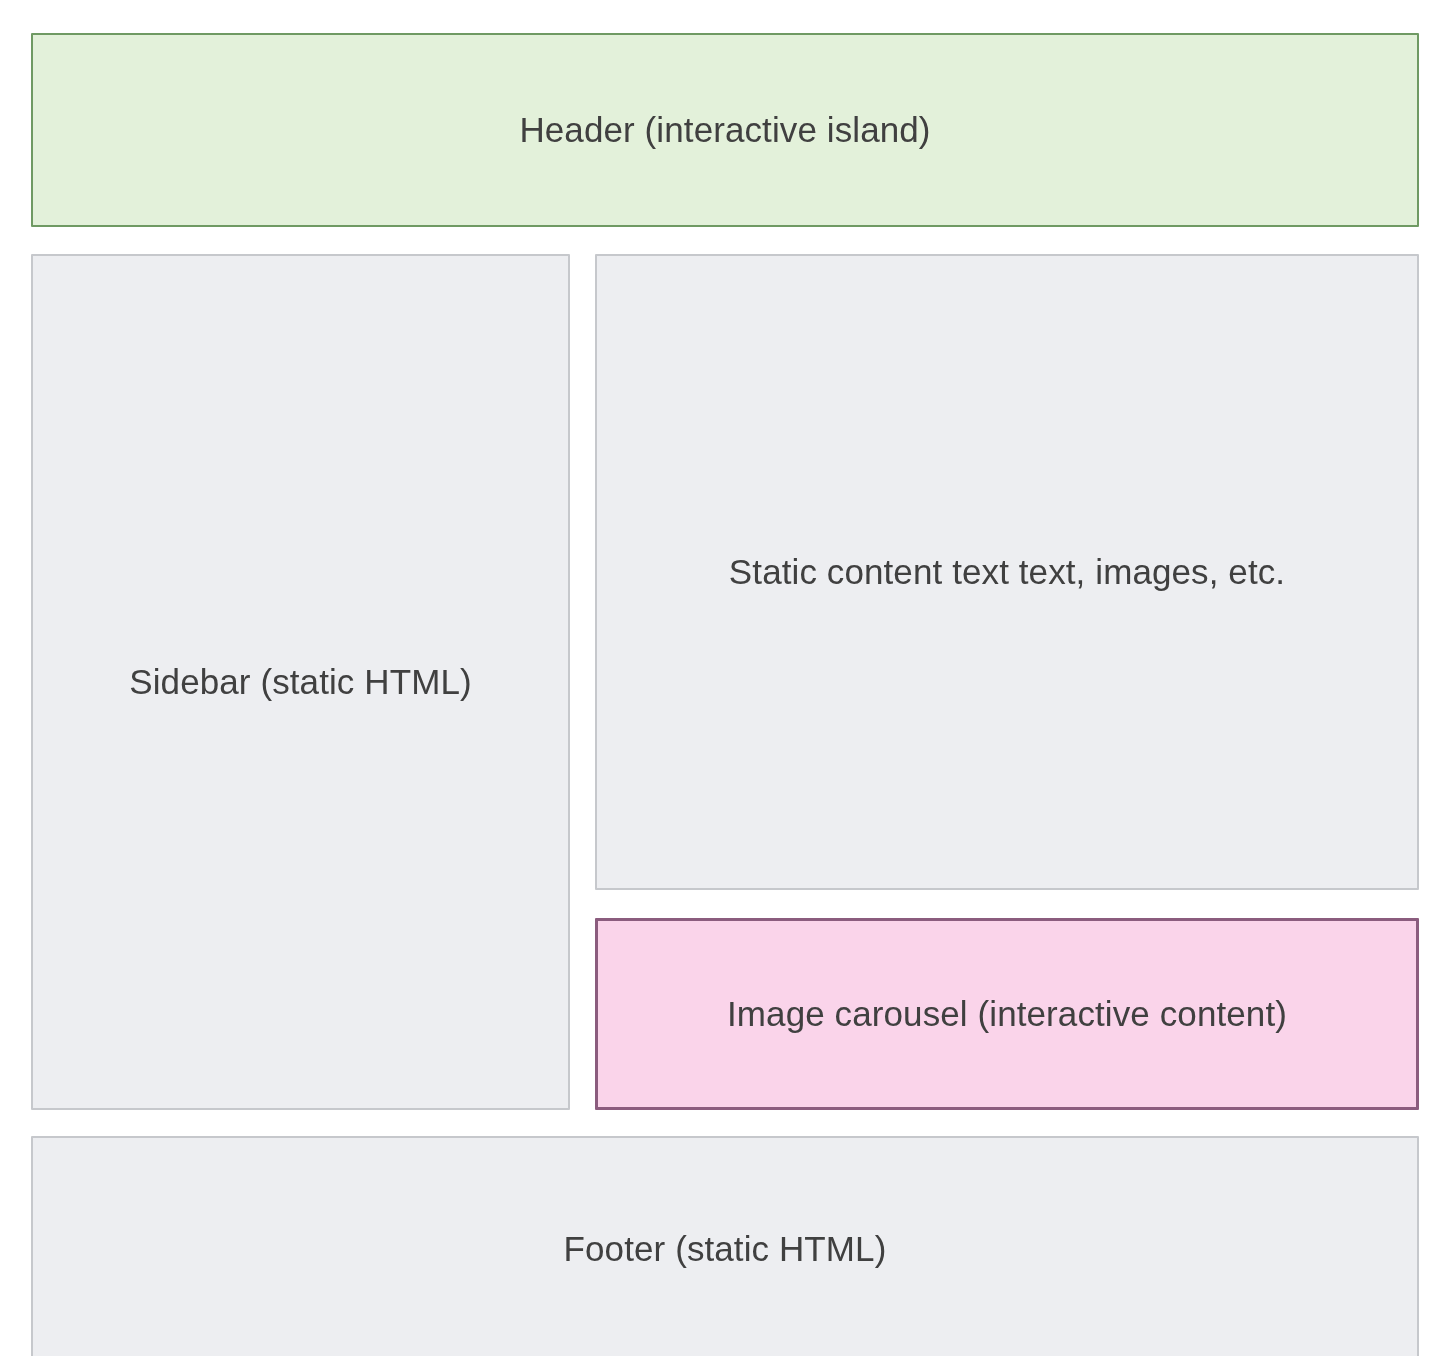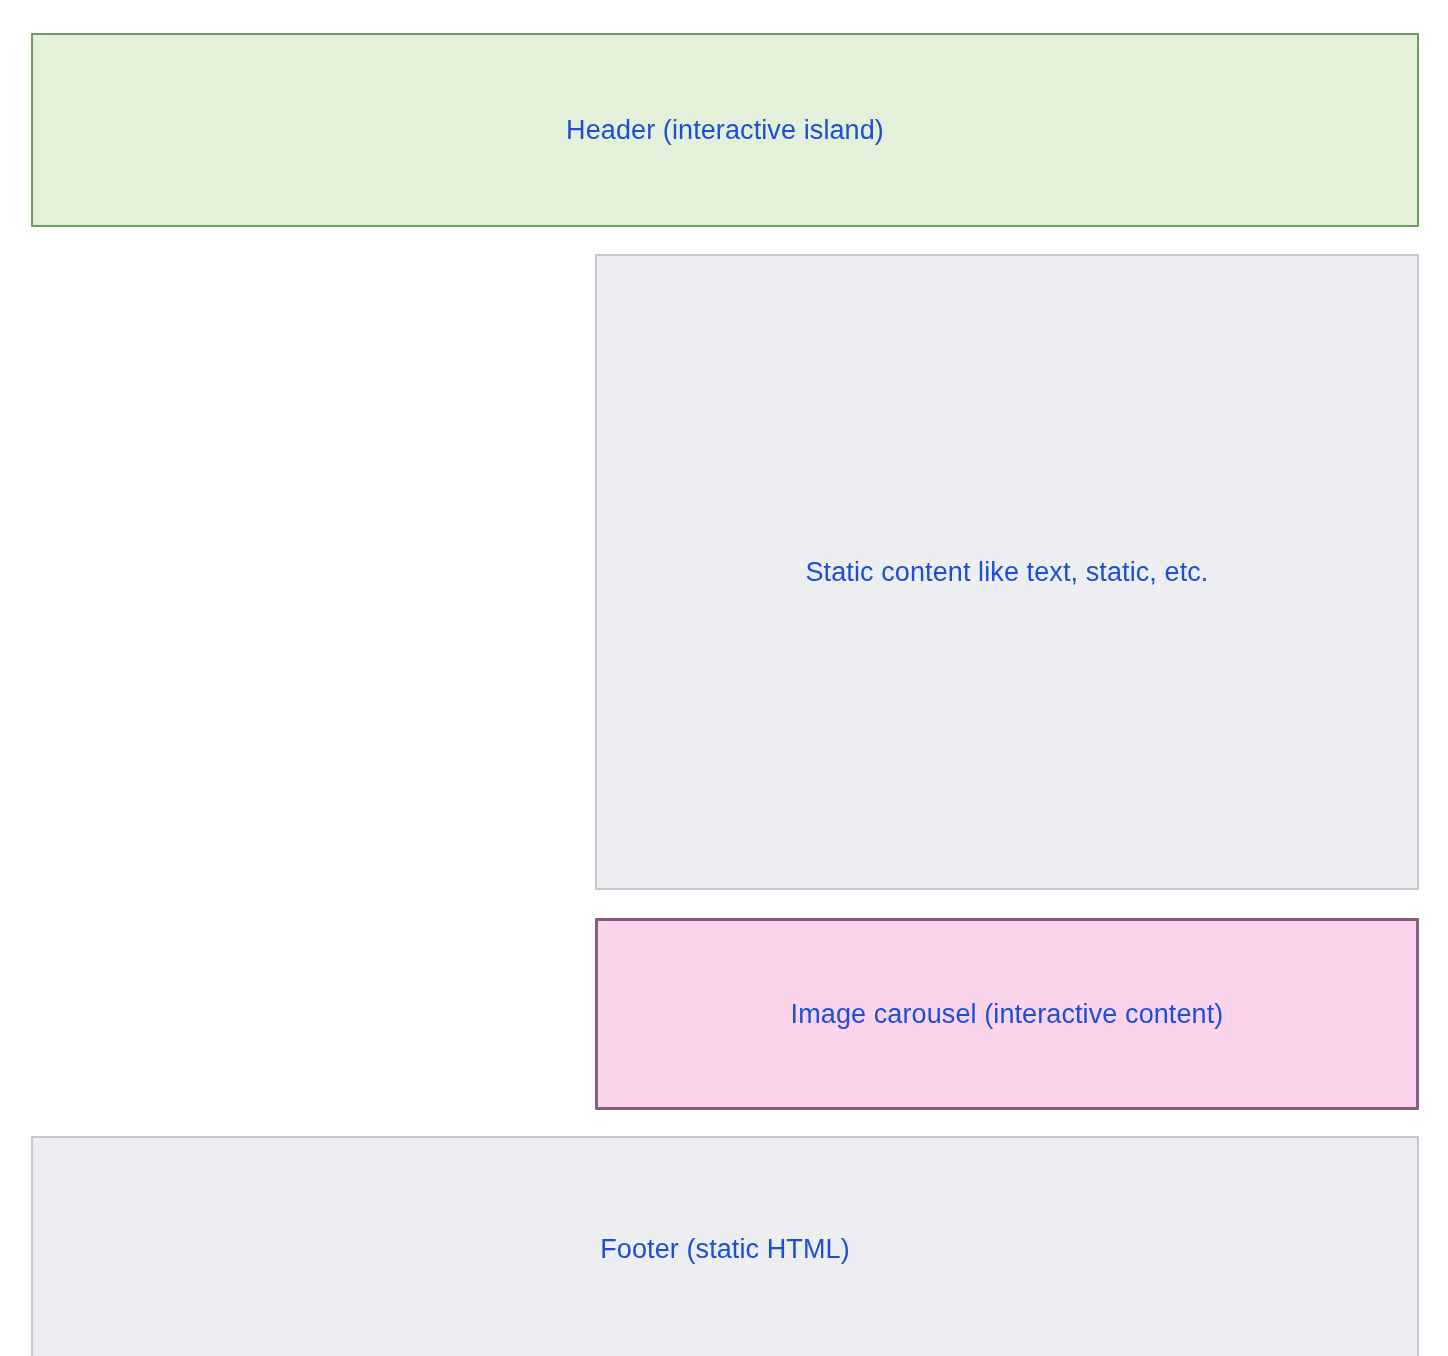--- a/index.html
+++ b/index.html
@@ -19,24 +19,24 @@
   }
   .box {
     position: absolute;
     box-sizing: border-box;
     display: flex;
     align-items: center;
     justify-content: center;
     text-align: center;
   }
   .box-label {
-    font-size: 27px;
+    font-size: 35px;
     line-height: 1.2;
     letter-spacing: 0.1px;
-    color: #1d4ed8;
+    color: #404040;
     font-weight: 400;
     white-space: nowrap;
   }
 
   
   #header-island {
     left: 31px;
     top: 33px;
     width: 1388px;
     height: 194px;
@@ -91,23 +91,26 @@
 </style>
 </head>
 <body>
 
 <div class="canvas">
 
   <div class="box" id="header-island">
     <span class="box-label">Header (interactive island)</span>
   </div>
 
+  <div class="box" id="sidebar-region">
+    <span class="box-label">Sidebar (static HTML)</span>
+  </div>
 
   <div class="box" id="main-content-region">
-    <span class="box-label">Static content like text, static, etc.</span>
+    <span class="box-label">Static content text text, images, etc.</span>
   </div>
 
   <div class="box" id="carousel-island">
     <span class="box-label">Image carousel (interactive content)</span>
   </div>
 
   <div class="box" id="footer-region">
     <span class="box-label">Footer (static HTML)</span>
   </div>
 

